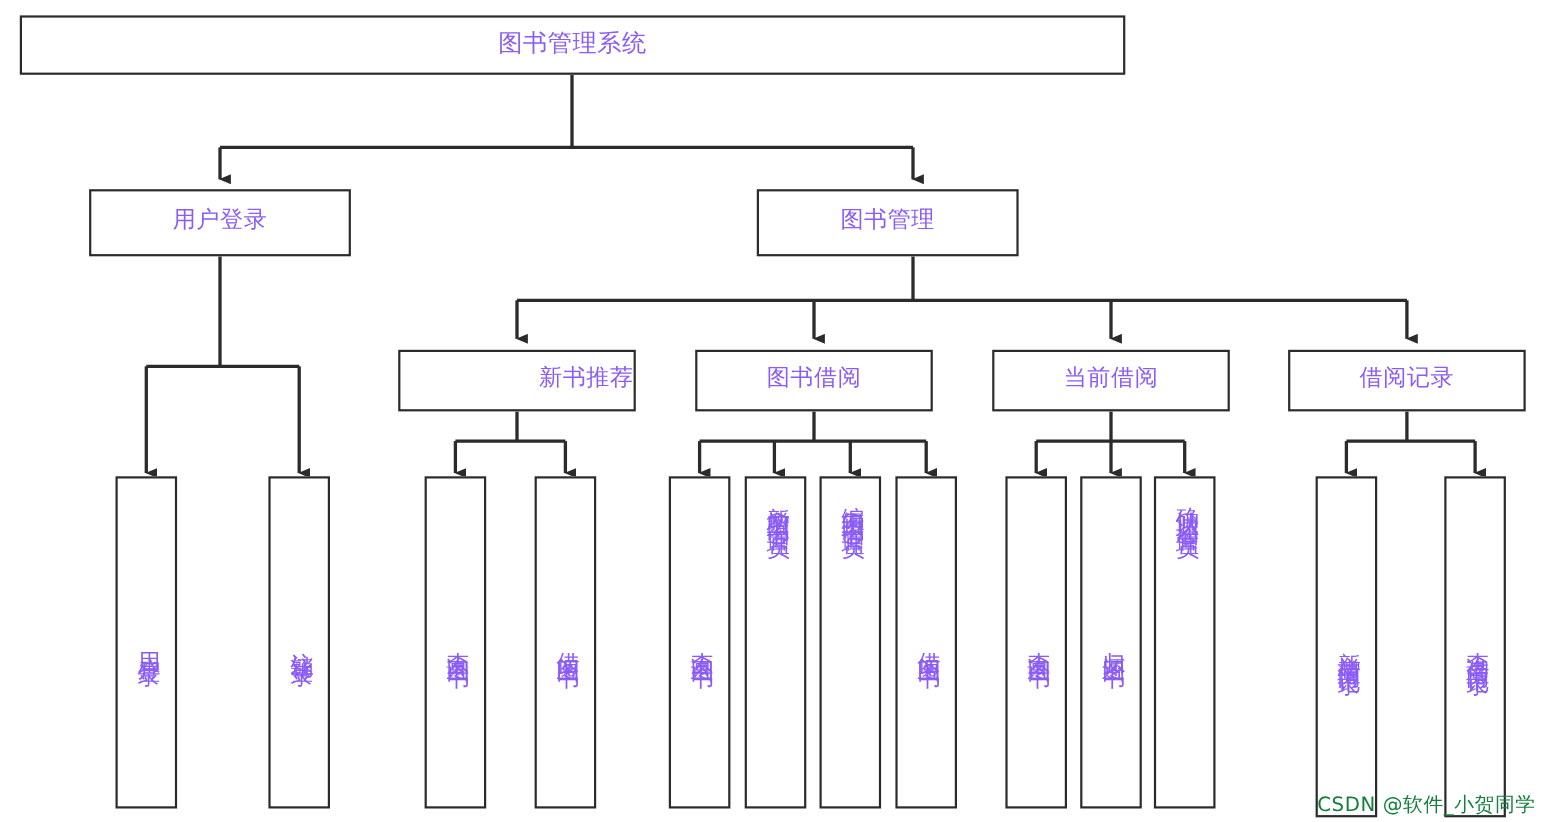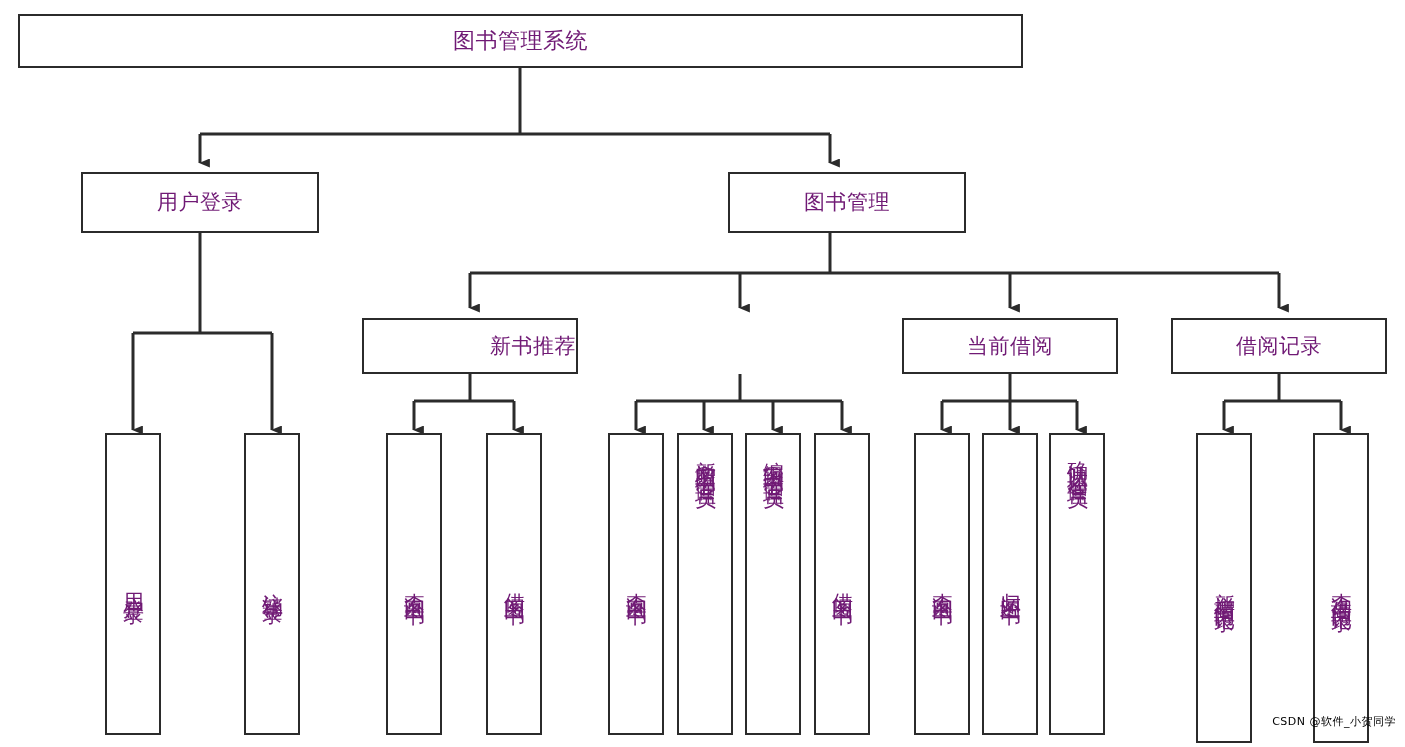--- a/index.html
+++ b/index.html
@@ -24,24 +24,25 @@
     position:absolute;
     box-sizing:border-box;
     background:#ffffff;
     border:2px solid #2b2b2b;
     display:flex;
     align-items:center;
     justify-content:center;
     z-index:2;
   }
   .node .lbl{
-    color:#701a75;
+    color:#8b5cf6;
     line-height:1.18;
     text-align:center;
     white-space:nowrap;
+    font-family:Liberation Mono, monospace;
   }
   
   .node.horiz .lbl{
     font-size:21px;
     letter-spacing:0.5px;
   }
   #n-root.node.horiz .lbl{font-size:22px;}
   
   .node.vert{
     align-items:flex-start;
@@ -56,23 +57,23 @@
     white-space:normal;
   }
   
   .node.vert.mid{
     align-items:center;
     padding-top:0;
   }
   #watermark{
     position:absolute;
     right:9px;
-    bottom:18px;
-    font-size:11px;
-    color:#000000;
+    bottom:4px;
+    font-size:18px;
+    color:#15803d;
     letter-spacing:0.5px;
     z-index:5;
     white-space:nowrap;
   }
 </style>
 </head>
 <body>
 
 <div id="canvas">
 
@@ -126,27 +127,30 @@
     </g>
   </svg>
 
   <div class="node horiz" id="n-root" style="left:18px;top:14px;width:1005px;height:54px;">
     <span class="lbl">图书管理系统</span>
   </div>
 
   <div class="node horiz" style="left:81px;top:172px;width:238px;height:61px;">
     <span class="lbl">用户登录</span>
   </div>
-  <div class="node horiz" style="left:728px;top:172px;width:238px;height:61px;">
+  <div class="node horiz" style="left:688px;top:172px;width:238px;height:61px;">
     <span class="lbl">图书管理</span>
   </div>
 
   <div class="node horiz" style="left:362px;top:318px;width:216px;height:56px;justify-content:flex-end;">
     <span class="lbl">新书推荐</span>
   </div>
+  <div class="node horiz" style="left:632px;top:318px;width:216px;height:56px;">
+    <span class="lbl">图书借阅</span>
+  </div>
   <div class="node horiz" style="left:1171px;top:318px;width:216px;height:56px;">
     <span class="lbl">借阅记录</span>
   </div>
   <div class="node horiz" style="left:902px;top:318px;width:216px;height:56px;">
     <span class="lbl">当前借阅</span>
   </div>
 
   <div class="node vert mid" style="left:105px;top:433px;width:56px;height:302px;">
     <span class="lbl">用户登录</span>
   </div>

